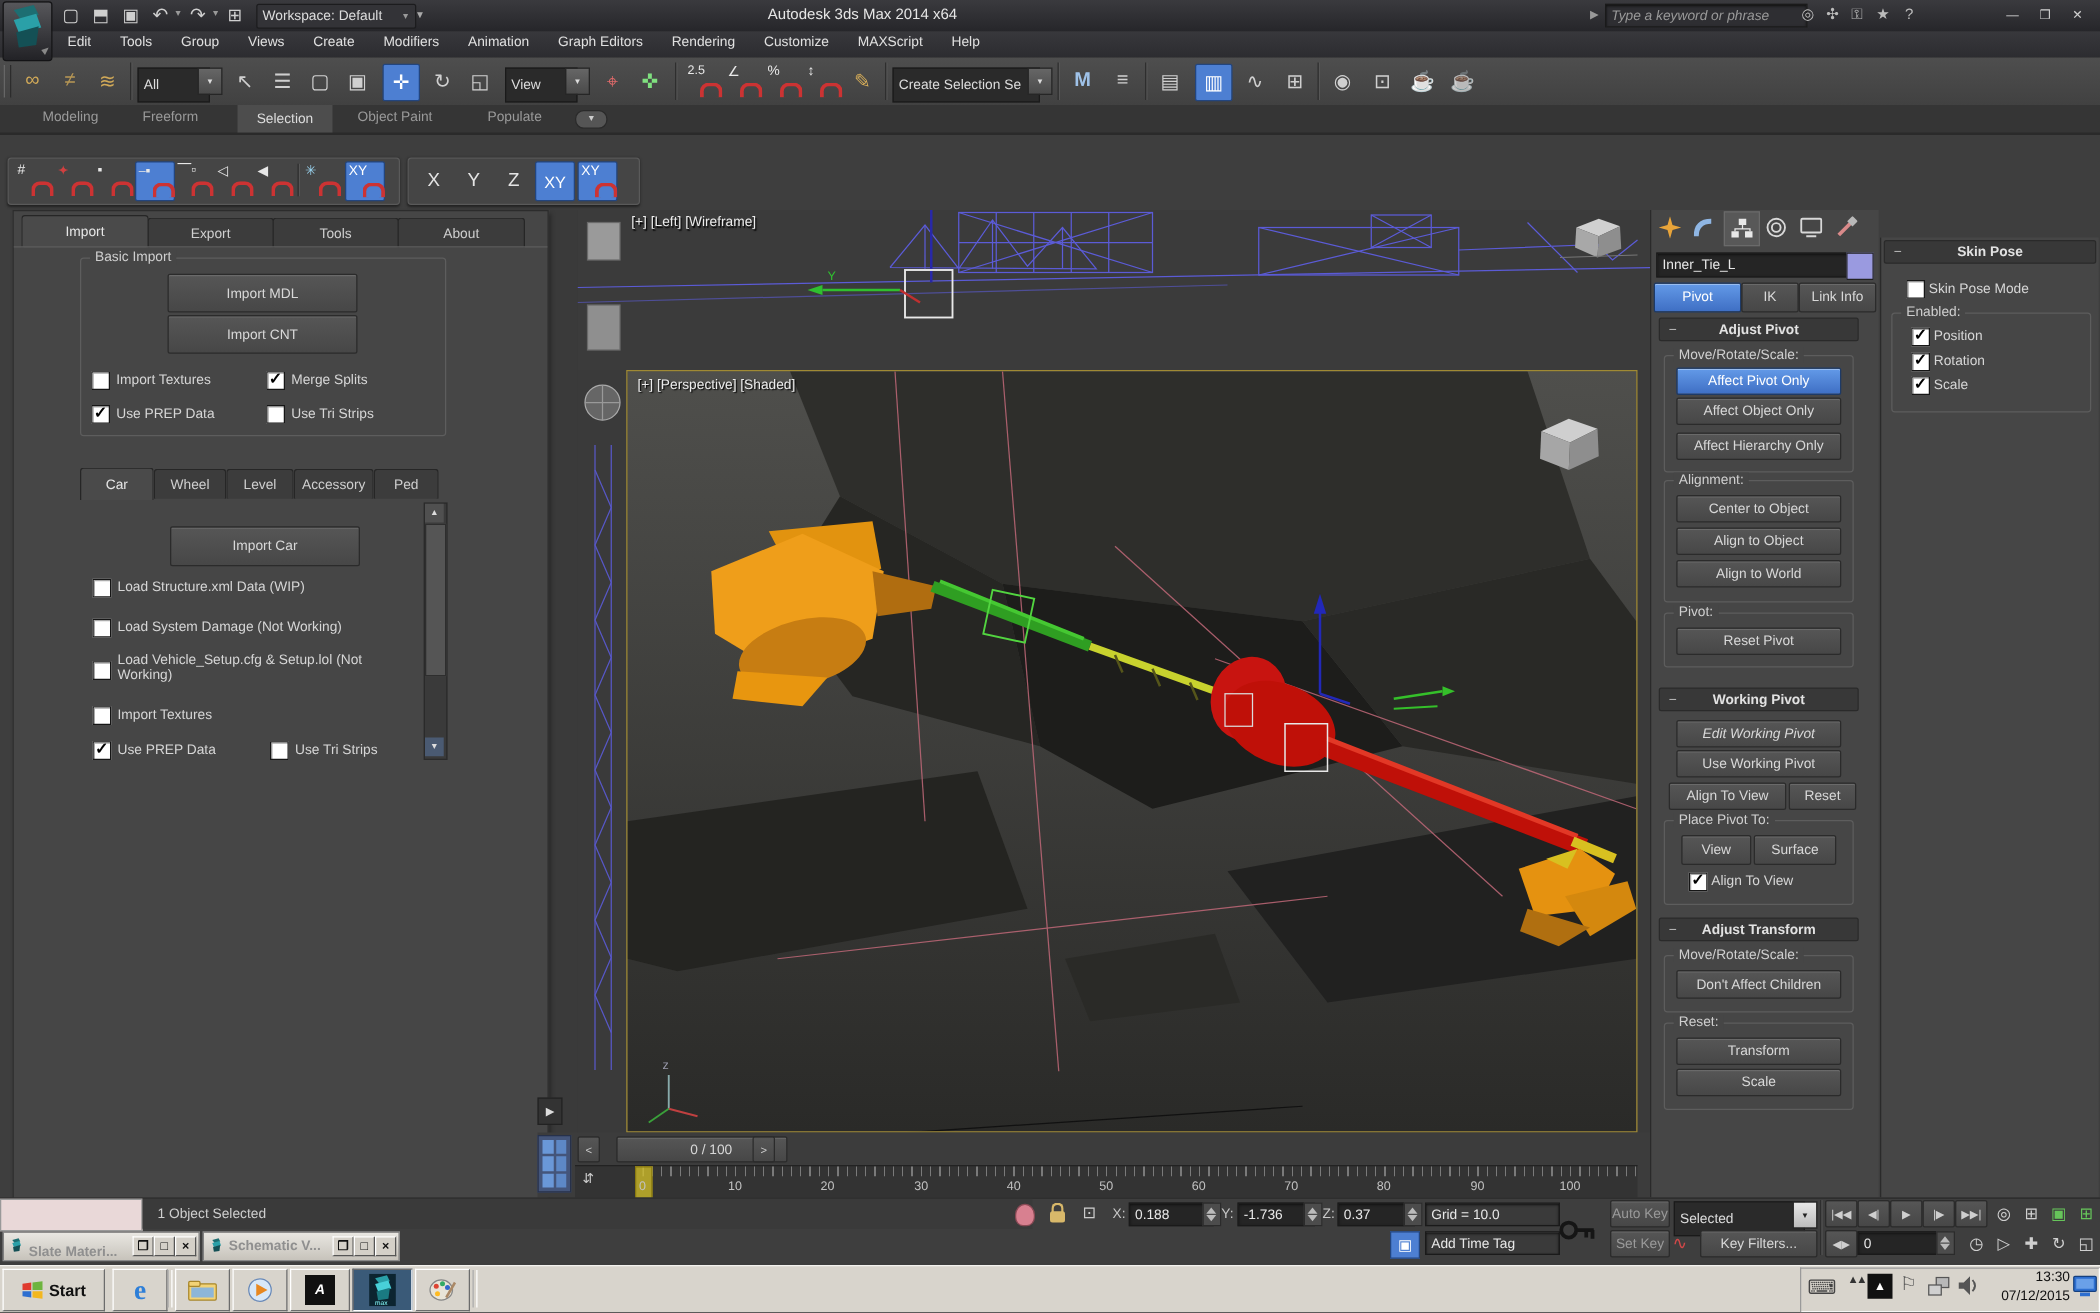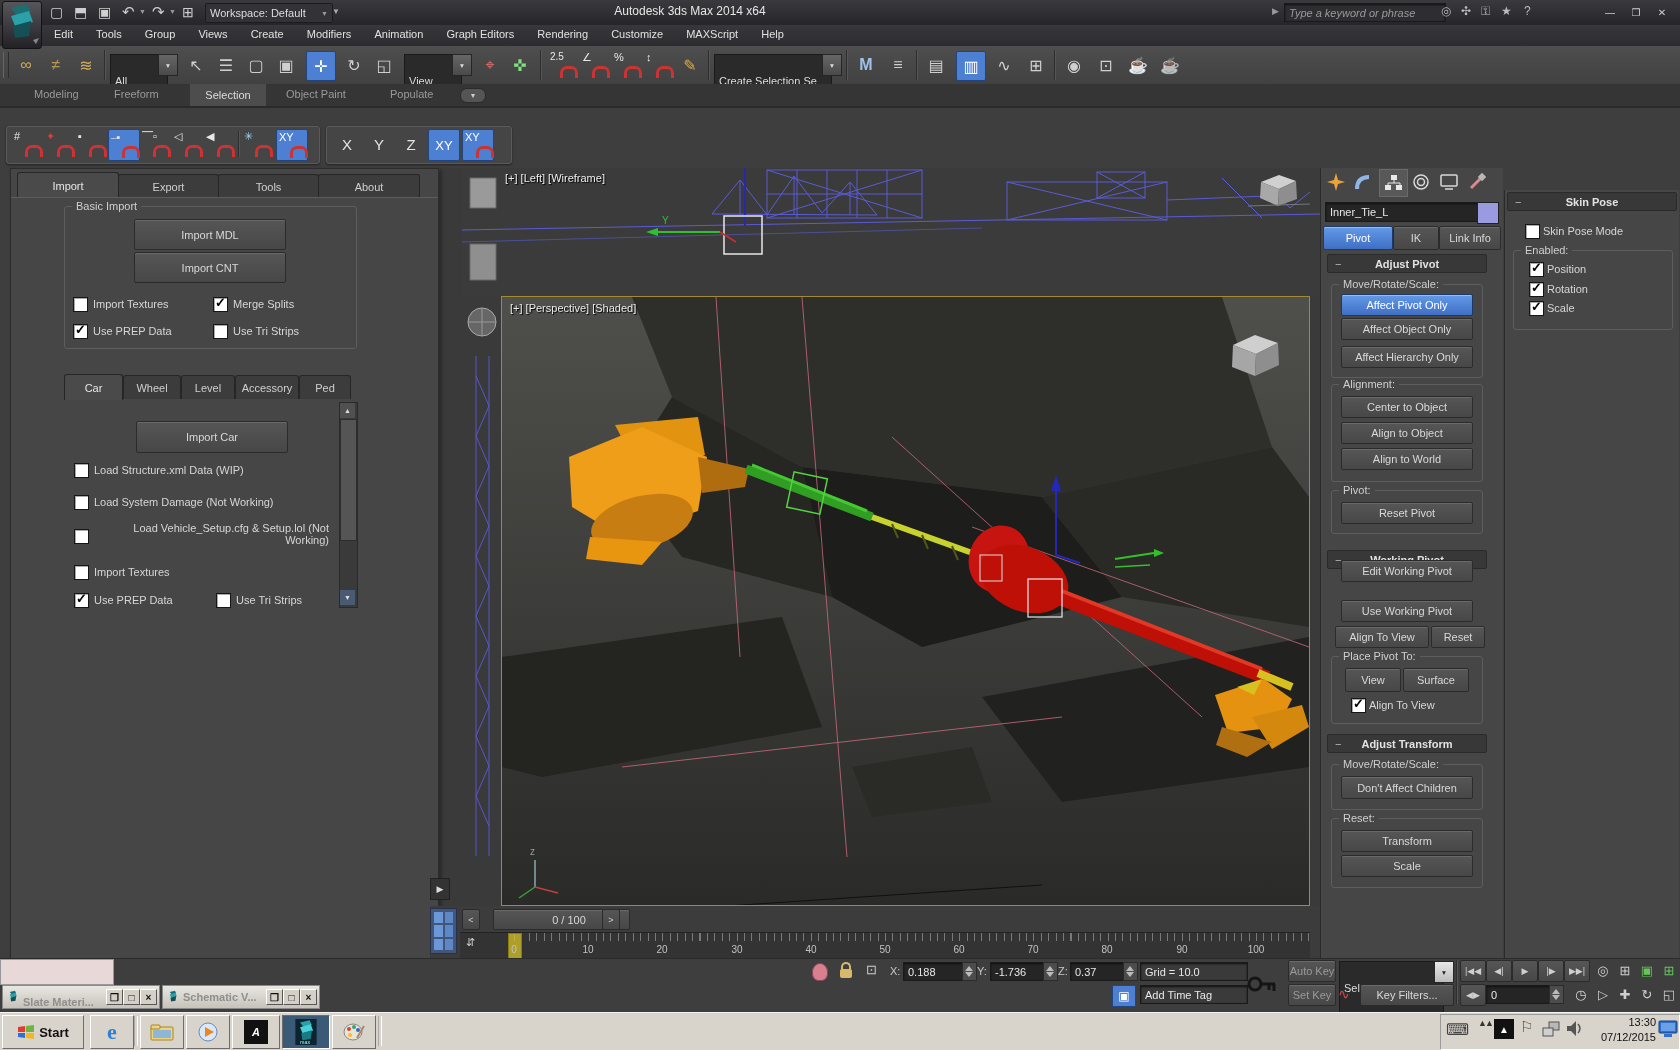--- a/index.html
+++ b/index.html
@@ -9,32 +9,32 @@
   .mb{position:absolute;background:linear-gradient(#565656,#474747);border:1px solid #2b2b2b;border-radius:2px;color:#d8d8d8;
       display:flex;align-items:center;justify-content:center;box-shadow:inset 0 1px 0 rgba(255,255,255,.12);cursor:default;}
   .mb.on{background:linear-gradient(#639ae8,#3f6fc4);color:#fff;box-shadow:inset 0 1px 0 rgba(255,255,255,.35);border-color:#1e3a66;}
   .grp{position:absolute;border:1px solid #5d5d5d;border-radius:3px;}
   .gt{position:absolute;top:-7px;left:7px;background:#464646;padding:0 4px;color:#cfcfcf;white-space:nowrap;}
   .roll{position:absolute;background:#383838;border:1px solid #2a2a2a;border-radius:2px;color:#e2e2e2;
         display:flex;align-items:center;justify-content:center;font-weight:bold;}
   .roll .minus{position:absolute;left:7px;font-weight:normal;color:#bbb;}
   .cb{position:absolute;width:13px;height:13px;background:#fff;border:1px solid #161616;box-shadow:inset 1px 1px 0 #aaa;}
   .cb.ck::after{content:"✓";position:absolute;left:1px;top:-3px;font-size:13px;font-weight:bold;color:#000;}
-  .cbl{position:absolute;white-space:nowrap;color:#d6d6d6;text-align:right;}
+  .cbl{position:absolute;white-space:nowrap;color:#d6d6d6;}
   .fld{position:absolute;background:#252525;border:1px solid #1a1a1a;box-shadow:inset 0 1px 2px #111;color:#e8e8e8;
        display:flex;align-items:center;padding:0 4px;}
   .spin{position:absolute;width:13px;background:#4c4c4c;border:1px solid #2b2b2b;}
   .spin::before,.spin::after{content:"";position:absolute;left:2px;border-left:4px solid transparent;border-right:4px solid transparent;}
   .spin::before{top:3px;border-bottom:5px solid #bbb;}
   .spin::after{bottom:3px;border-top:5px solid #bbb;}
   .tbi{position:absolute;width:28px;height:28px;display:flex;align-items:center;justify-content:center;
        color:#cfcfcf;font-size:16px;border-radius:2px;}
   .tbi.on{background:#4d7fd2;border:1px solid #23457e;color:#fff;}
   .sep{position:absolute;width:1px;background:#2e2e2e;box-shadow:1px 0 0 #565656;}
-  .ddn{position:absolute;background:#2a2a2a;border:1px solid #1a1a1a;display:flex;align-items:center;padding:17px 4px;color:#ddd;}
+  .ddn{position:absolute;background:#2a2a2a;border:1px solid #1a1a1a;display:flex;align-items:center;padding:4px 4px;color:#ddd;}
   .dbt{position:absolute;background:linear-gradient(#666,#4a4a4a);border:1px solid #262626;display:flex;align-items:center;justify-content:center;color:#ddd;font-size:8px;}
   .dbt::before{content:"▼";transform:scale(.8);}
   .magnet{position:absolute;width:12px;height:9px;border:3px solid #cc3333;border-bottom:none;border-radius:7px 7px 0 0;}
   .snapc{position:absolute;width:30px;height:30px;border-radius:2px;}
   .snapc.on{background:#4d7fd2;border:1px solid #23457e;}
   .snapg{position:absolute;left:2px;top:1px;font-size:11px;color:#e8e8e8;}
   .ptab{position:absolute;height:23px;background:#3c3c3c;border:1px solid #262626;border-bottom:none;border-radius:3px 3px 0 0;
         color:#cfcfcf;display:flex;align-items:center;justify-content:center;}
   .ptab.on{background:#4a4a4a;height:25px;color:#e6e6e6;}
   .vlabel{position:absolute;color:#ececec;font-size:11px;text-shadow:1px 1px 1px #000;white-space:nowrap;}
@@ -519,21 +519,21 @@
       <span class="gt">Pivot:</span>
     </div>
     <div class="mb" style="left:20px;top:334px;width:130px;height:20px;">
         <span>Reset Pivot</span>
       </div>
 
     <div class="roll" style="left:6px;top:382px;width:158px;height:17px;">
       <span class="minus">−</span>
       <span>Working Pivot</span>
     </div>
-    <div class="mb" style="left:20px;top:392px;width:130px;height:20px;">
+    <div class="mb" style="left:20px;top:408px;width:130px;height:20px;font-style:italic;">
         <span>Edit Working Pivot</span>
       </div>
     <div class="mb" style="left:20px;top:432px;width:130px;height:20px;">
         <span>Use Working Pivot</span>
       </div>
     <div class="mb" style="left:14px;top:458px;width:92px;height:20px;">
         <span>Align To View</span>
       </div>
     <div class="mb" style="left:110px;top:458px;width:52px;height:20px;">
         <span>Reset</span>
@@ -618,20 +618,23 @@
       <span class="tick-num" style="left:647px;top:11px;">80</span>
       <span class="tick-num" style="left:722px;top:11px;">90</span>
       <span class="tick-num" style="left:796px;top:11px;">100</span>
     </div>
     <span class="abs" style="left:36px;top:30px;color:#ccc;font-size:11px;">⇵</span>
   </div>
 
   <div class="abs" style="left:0;top:958px;width:1680px;height:52px;background:#3e3e3e;border-top:1px solid #2a2a2a;"></div>
 
   <div class="abs" style="left:0;top:959px;width:112px;height:24px;background:#e9d8d8;border:1px solid #999;"></div>
+  <div class="abs" style="left:114px;top:959px;width:700px;height:24px;background:#3a3a3a;display:flex;align-items:center;padding-left:12px;color:#cfcfcf;">
+    <span>1 Object Selected</span>
+  </div>
 
   <div class="mini-title" style="left:2px;top:985px;width:156px;">
     <svg width="14" height="14" viewBox="0 0 36 44" style="margin:0 3px;">
         <polygon points="8,6 24,2 28,10 14,14" fill="#1d6e72"></polygon>
         <polygon points="8,14 26,9 30,20 12,24" fill="#2aa0a8"></polygon>
         <polygon points="10,24 28,19 26,34 12,36" fill="#145055"></polygon>
       </svg>
     <span style="flex:1;overflow:hidden;margin-top:10px;">Slate Materi...</span>
     <span class="winbtn" style="left:103px;top:3px;">❒</span>
     <span class="winbtn" style="left:120px;top:3px;">□</span>

